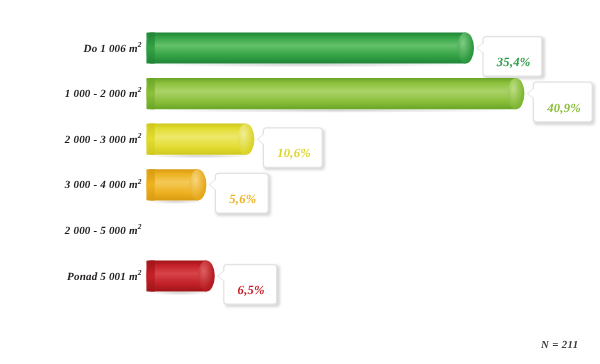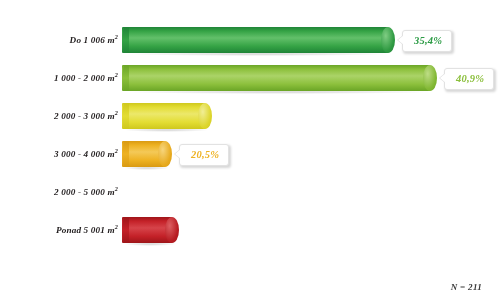--- a/index.html
+++ b/index.html
@@ -112,21 +112,21 @@
 
   
   .callout {
     position: absolute;
     top: 8px;
     height: 20px;
     background: #ffffff;
     border: 1px solid #e2e2e2;
     border-radius: 3px;
     box-shadow: 1.5px 1.5px 2.5px rgba(0,0,0,0.16);
-    padding: 0 9px 0 11px;
+    padding: 12px 9px 0 11px;
     line-height: 19px;
     white-space: nowrap;
     font-family: "Liberation Serif", serif;
     font-style: italic;
     font-weight: bold;
     font-size: 10.5px;
     letter-spacing: 0.2px;
   }
   
   .callout .notch-o,
@@ -205,52 +205,62 @@
 
     <div class="row">
       <div class="cat-label"><span>2 000 - 3 000 m</span><sup>2</sup></div>
       <div class="bar-area">
         <div class="cyl" style="width: 90px;">
           <div class="shadow"></div>
           <div class="body" style="background: linear-gradient(rgb(207, 200, 29) 0%, rgb(227, 221, 51) 16%, rgb(236, 232, 107) 42%, rgb(227, 221, 51) 74%, rgb(207, 200, 29) 100%);"></div>
           <div class="lcap" style="background: linear-gradient(rgb(207, 200, 29) 0%, rgb(227, 221, 51) 50%, rgb(207, 200, 29) 100%);"></div>
           <div class="cap" style="background: radial-gradient(at 34% 34%, rgb(241, 238, 149) 0%, rgb(221, 214, 44) 62%, rgb(207, 200, 29) 100%);"></div>
         </div>
+        <div class="callout" style="left: 97px; color: rgb(221, 214, 43);">
+          <span class="notch-o"></span>
+          <span class="notch-i"></span>
+          <span>10,6%</span>
+        </div>
       </div>
     </div>
 
     <div class="row">
       <div class="cat-label"><span>3 000 - 4 000 m</span><sup>2</sup></div>
       <div class="bar-area">
         <div class="cyl" style="width: 50px;">
           <div class="shadow"></div>
           <div class="body" style="background: linear-gradient(rgb(217, 154, 18) 0%, rgb(238, 178, 34) 16%, rgb(244, 201, 88) 42%, rgb(238, 178, 34) 74%, rgb(217, 154, 18) 100%);"></div>
           <div class="lcap" style="background: linear-gradient(rgb(217, 154, 18) 0%, rgb(238, 178, 34) 50%, rgb(217, 154, 18) 100%);"></div>
           <div class="cap" style="background: radial-gradient(at 34% 34%, rgb(247, 213, 124) 0%, rgb(232, 171, 31) 62%, rgb(217, 154, 18) 100%);"></div>
         </div>
         <div class="callout" style="left: 57px; color: rgb(238, 178, 34);">
           <span class="notch-o"></span>
           <span class="notch-i"></span>
-          <span>20,5%</span>
+          <span>5,6%</span>
         </div>
       </div>
     </div>
 
     <div class="row">
       <div class="cat-label"><span>2 000 - 5 000 m</span><sup>2</sup></div>
     </div>
 
     <div class="row">
       <div class="cat-label"><span>Ponad 5 001 m</span><sup>2</sup></div>
       <div class="bar-area">
         <div class="cyl" style="width: 57px;">
           <div class="shadow"></div>
           <div class="body" style="background: linear-gradient(rgb(158, 21, 25) 0%, rgb(196, 33, 40) 16%, rgb(214, 68, 74) 42%, rgb(196, 33, 40) 74%, rgb(158, 21, 25) 100%);"></div>
           <div class="lcap" style="background: linear-gradient(rgb(158, 21, 25) 0%, rgb(196, 33, 40) 50%, rgb(158, 21, 25) 100%);"></div>
           <div class="cap" style="background: radial-gradient(at 34% 34%, rgb(221, 95, 98) 0%, rgb(184, 29, 35) 62%, rgb(158, 21, 25) 100%);"></div>
         </div>
+        <div class="callout" style="left: 64px; color: rgb(196, 33, 40);">
+          <span class="notch-o"></span>
+          <span class="notch-i"></span>
+          <span>6,5%</span>
+        </div>
       </div>
     </div>
 
   </div>
 
   <div class="footnote">N = 211</div>
 </div>
 
 </body></html>

